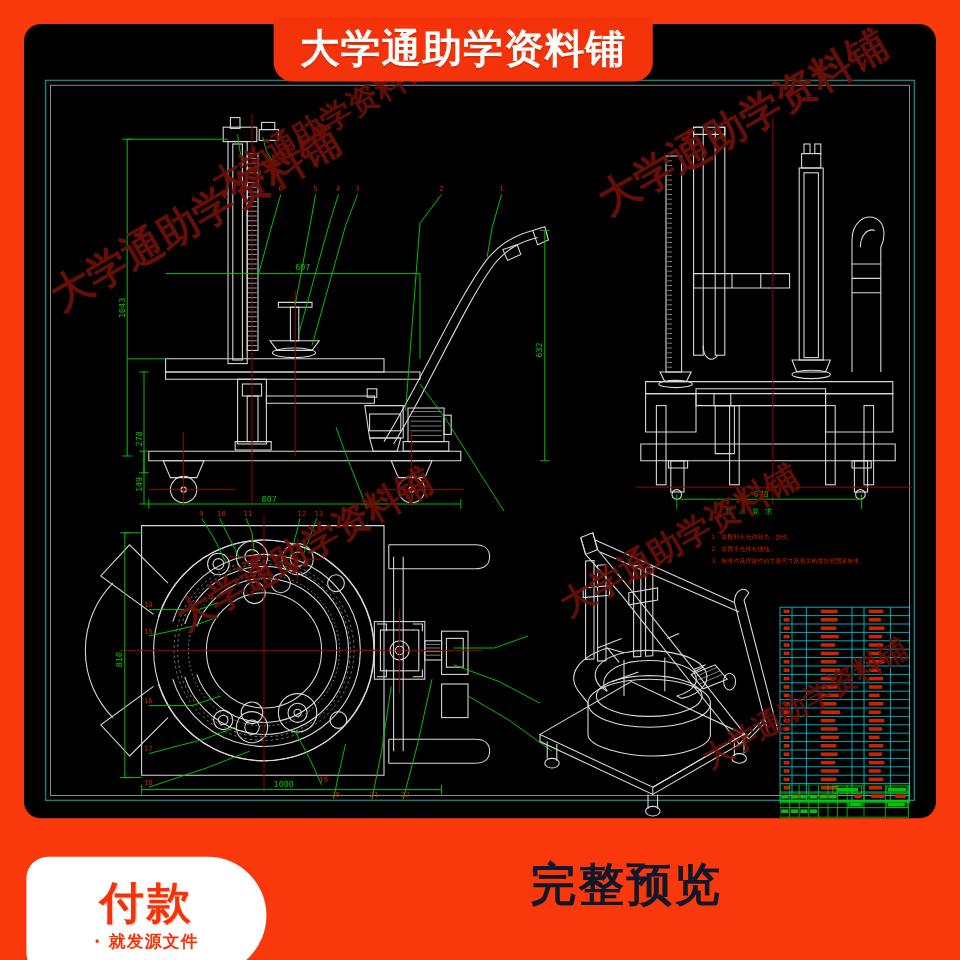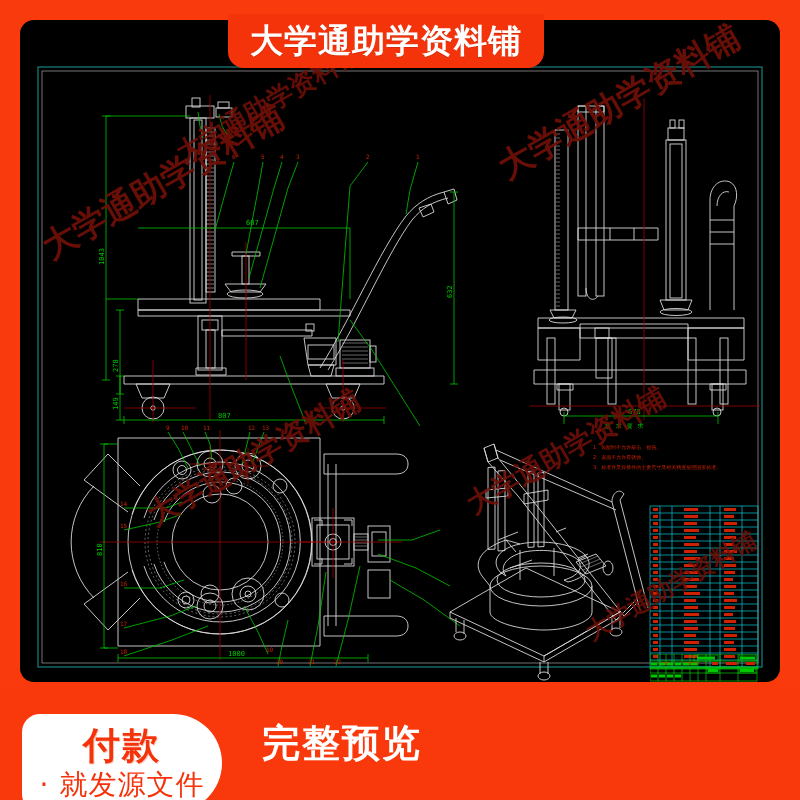--- a/index.html
+++ b/index.html
@@ -51,28 +51,28 @@
     border-radius:22px 60px 60px 22px;
     z-index:35;
     display:flex;flex-direction:column;align-items:center;justify-content:center;margin-top:22px;
   }
   #pay-badge .pay-main{
     color:#f4330a;font-size:37px;font-weight:bold;line-height:1;
     margin-bottom:7px;letter-spacing:2px;
     text-shadow:1px 1px 0 rgba(244,51,10,.25);
   }
   #pay-badge .pay-sub{
-    color:#f4330a;font-size:28px;font-weight:normal;line-height:1;
+    color:#f4330a;font-size:14px;font-weight:bold;line-height:1;
     letter-spacing:1px;
   }
   #promo-text{
     position:absolute;left:262px;top:712px;width:520px;height:62px;
     display:flex;align-items:center;justify-content:flex-start;
-    color:#ffffff;font-size:38px;font-weight:bold;letter-spacing:2px;
-    white-space:nowrap;z-index:35;
+    color:#0f172a;font-size:38px;font-weight:bold;letter-spacing:2px;
+    white-space:nowrap;z-index:35;flex-direction:column;
   }
   .spacer-gap{display:inline-block;width:16px;}
 </style>
 </head>
 <body>
 
 <div id="cad-canvas">
 
   <svg width="760" height="662" viewBox="0 0 760 662" xmlns="http://www.w3.org/2000/svg">
     <defs>

